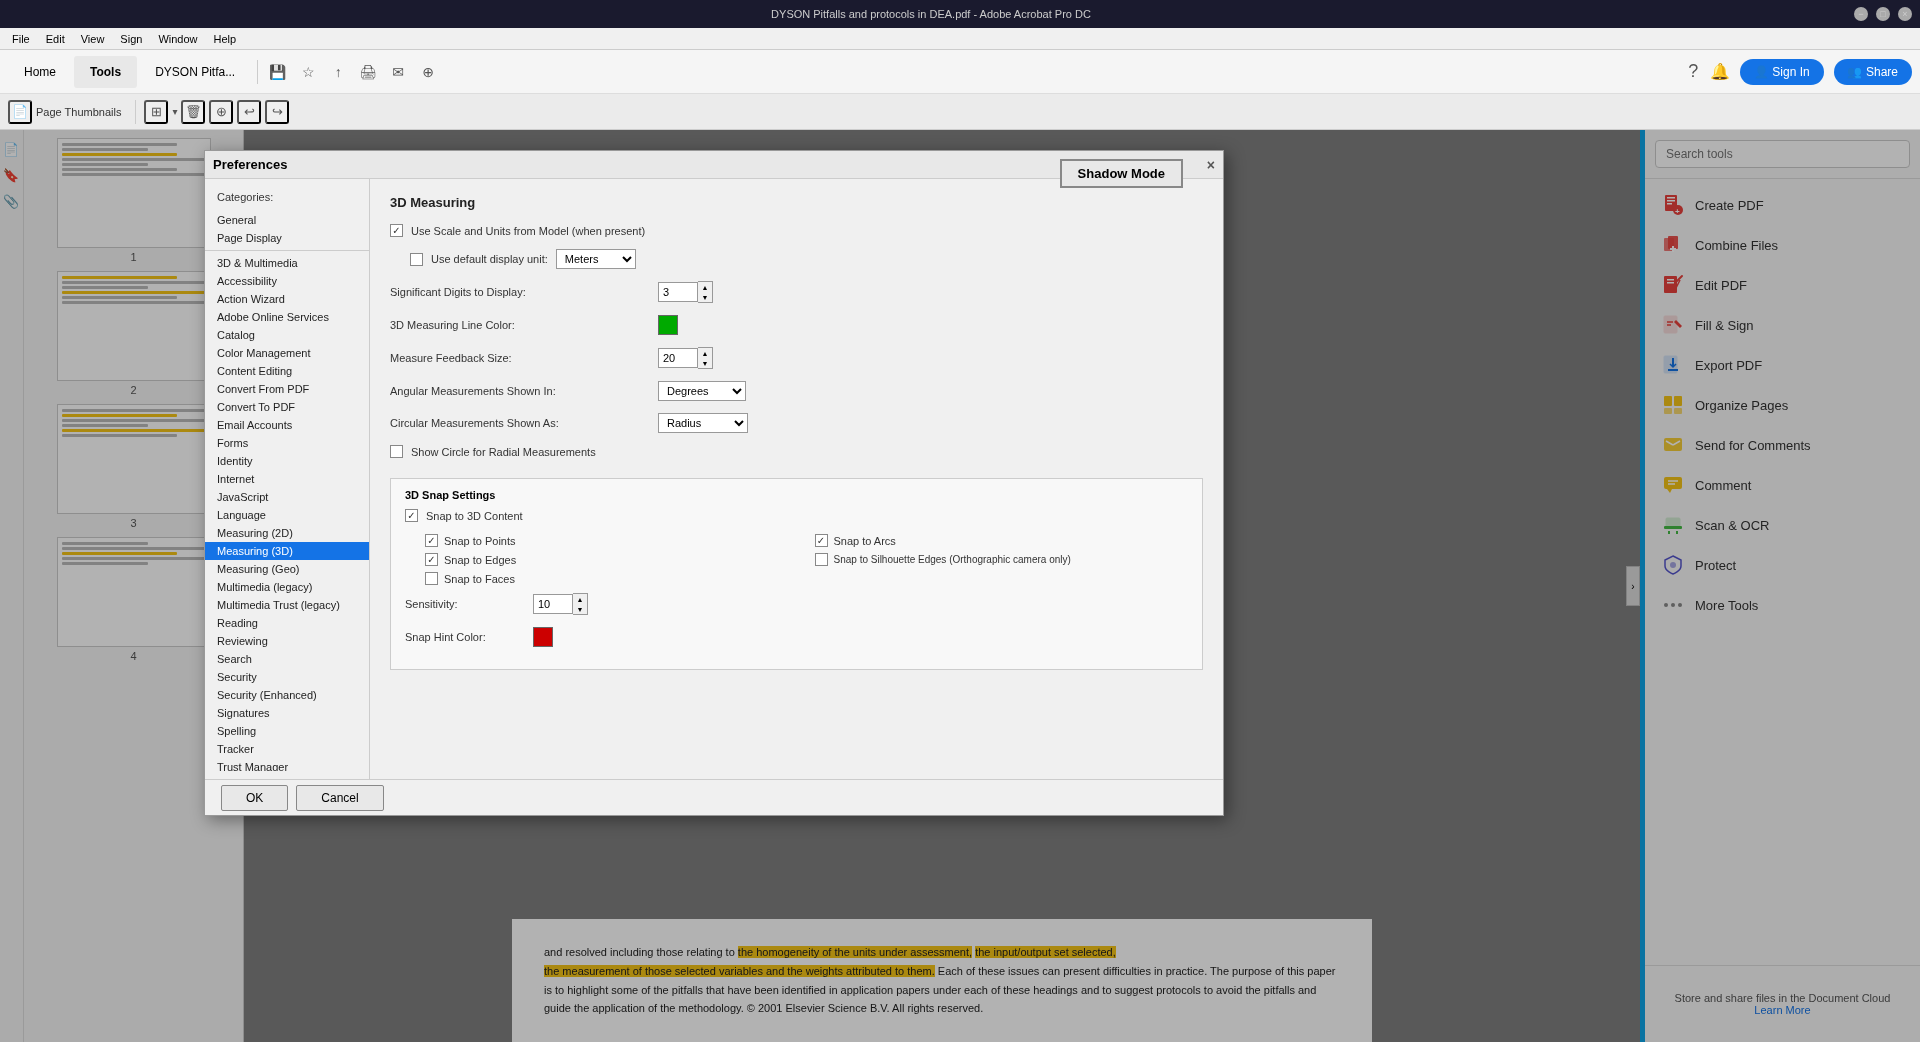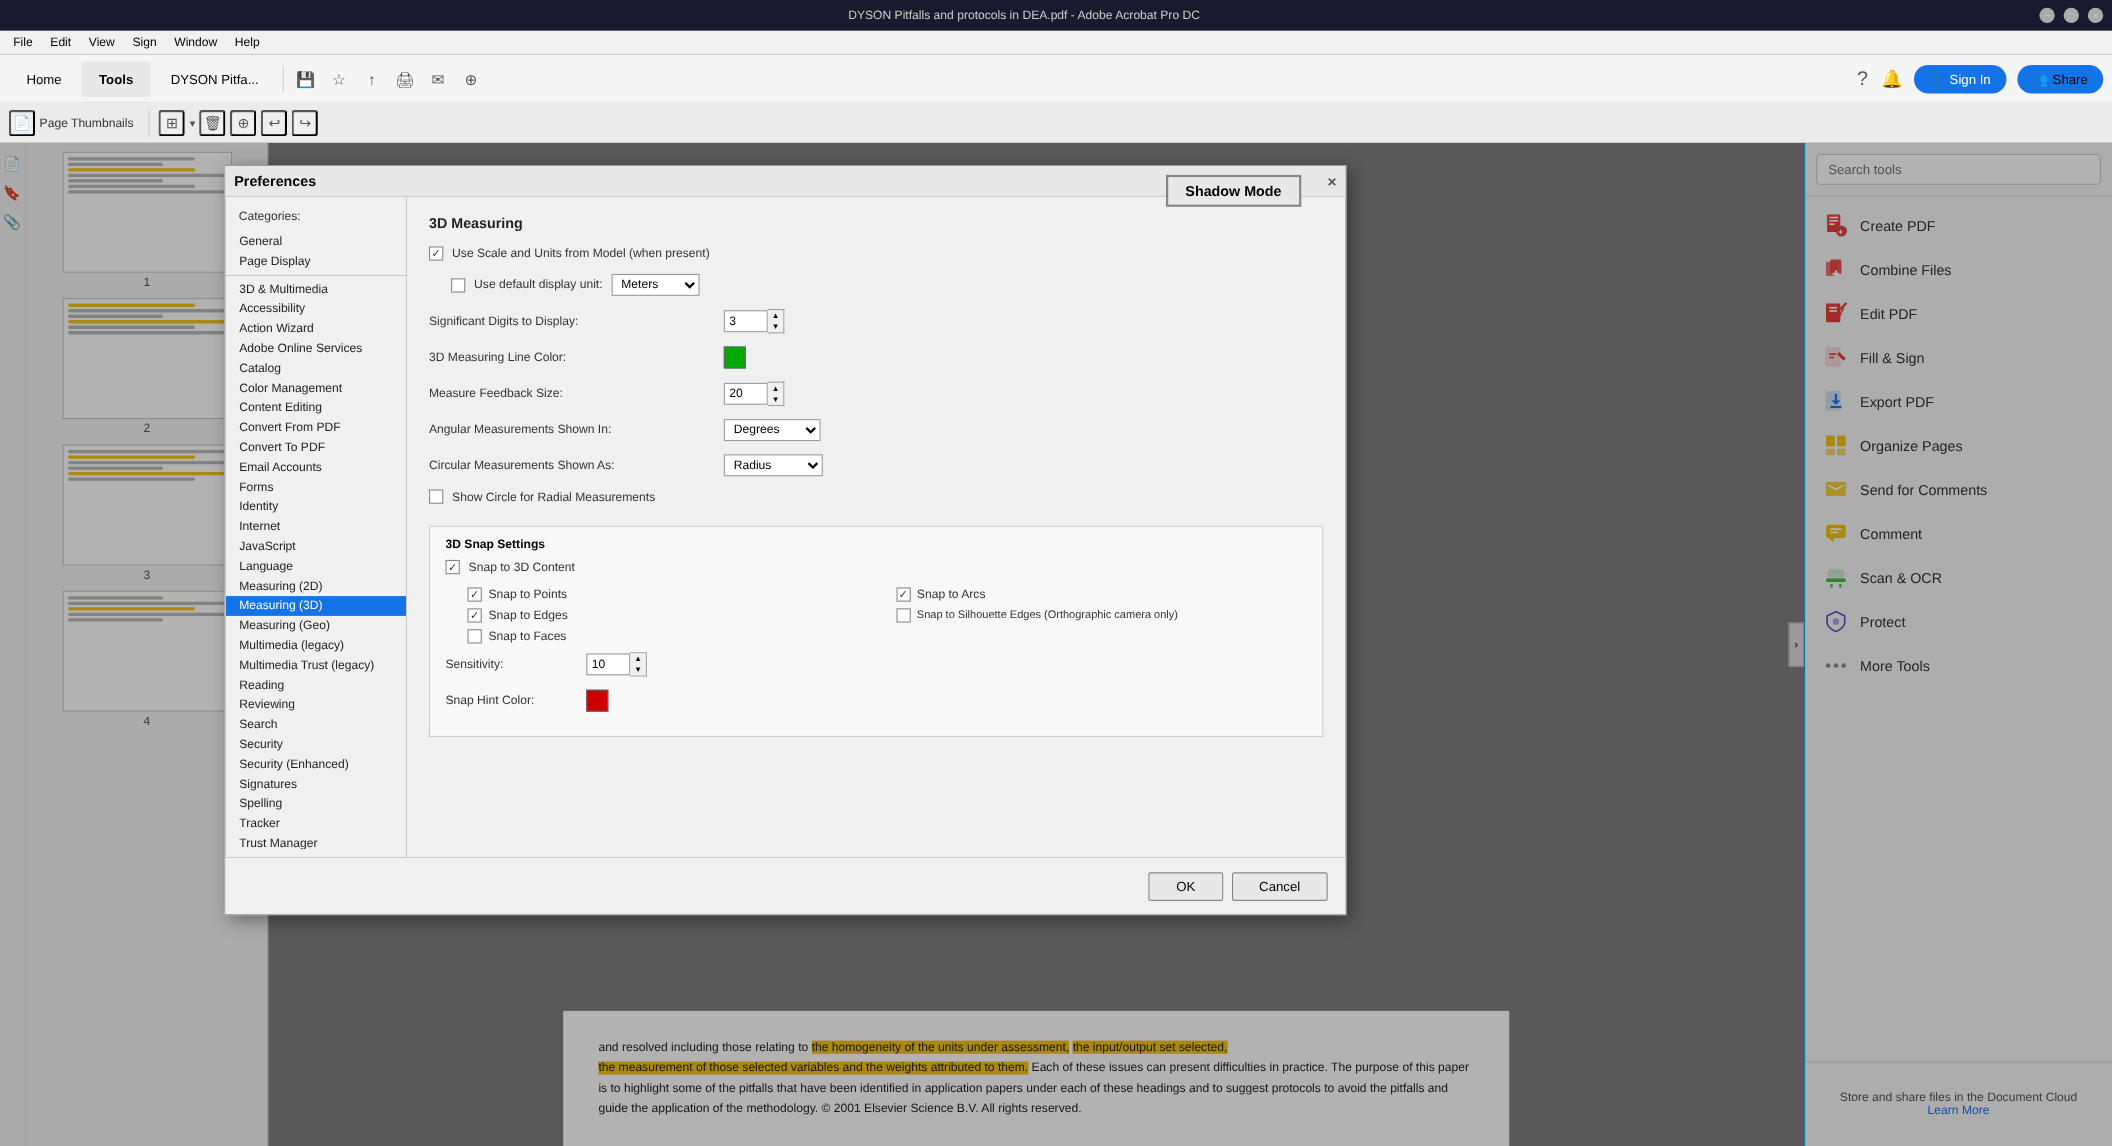--- a/index.html
+++ b/index.html
@@ -164,21 +164,21 @@
       font-size: 11px;
       line-height: 1.6;
       color: #222;
     }
     .highlight-yellow { background: #f5c518; }
 
     
     #right-panel {
       width: 280px;
       background: #f8f8f8;
-      border-left: 1px solid #0ea5e9;
+      border-left: 5px solid #0ea5e9;
       display: flex;
       flex-direction: column;
     }
     #tools-search {
       padding: 10px;
       border-bottom: 1px solid #ddd;
     }
     #tools-search input {
       width: 100%;
       padding: 6px 10px;
@@ -404,26 +404,25 @@
       margin-bottom: 8px;
     }
     .snap-row {
       display: flex;
       align-items: center;
       gap: 6px;
     }
 
     
     #dialog-footer {
-      height: 52px;
+      height: 36px;
       background: #f0f0f0;
       border-top: 1px solid #ccc;
       display: flex;
       align-items: center;
-      justify-content: flex-end;
       padding: 0 16px;
       gap: 8px;
     }
     .dialog-btn {
       padding: 5px 24px;
       font-size: 12px;
       cursor: pointer;
       border: 1px solid #888;
       border-radius: 2px;
     }
@@ -481,21 +480,21 @@
     <button class="toolbar-icon">↑</button>
     <button class="toolbar-icon">🖨</button>
     <button class="toolbar-icon">✉</button>
     <button class="toolbar-icon">⊕</button>
     <div class="spacer"></div>
     <div class="help-bell">
       <span style="font-size:18px;cursor:pointer;">?</span>
       <span style="font-size:16px;cursor:pointer;">🔔</span>
     </div>
     <button class="sign-in-btn">👤 Sign In</button>
-    <button style="background:#1473e6;color:#000000;border:none;padding:6px 14px;border-radius:14px;cursor:pointer;font-size:12px;margin-left:8px;">👥 Share</button>
+    <button style="background:#1473e6;color:#ffffff;border:none;padding:6px 14px;border-radius:14px;cursor:pointer;font-size:12px;margin-left:8px;">👥 Share</button>
   </div>
 
   <div id="subtoolbar">
     <button class="sub-icon">📄</button>
     <span class="page-thumb-label">Page Thumbnails</span>
     <div class="toolbar-sep"></div>
     <button class="sub-icon">⊞</button>
     <span style="font-size:10px;color:#555;cursor:pointer;">▾</span>
     <button class="sub-icon">🗑</button>
     <button class="sub-icon">⊕</button>

